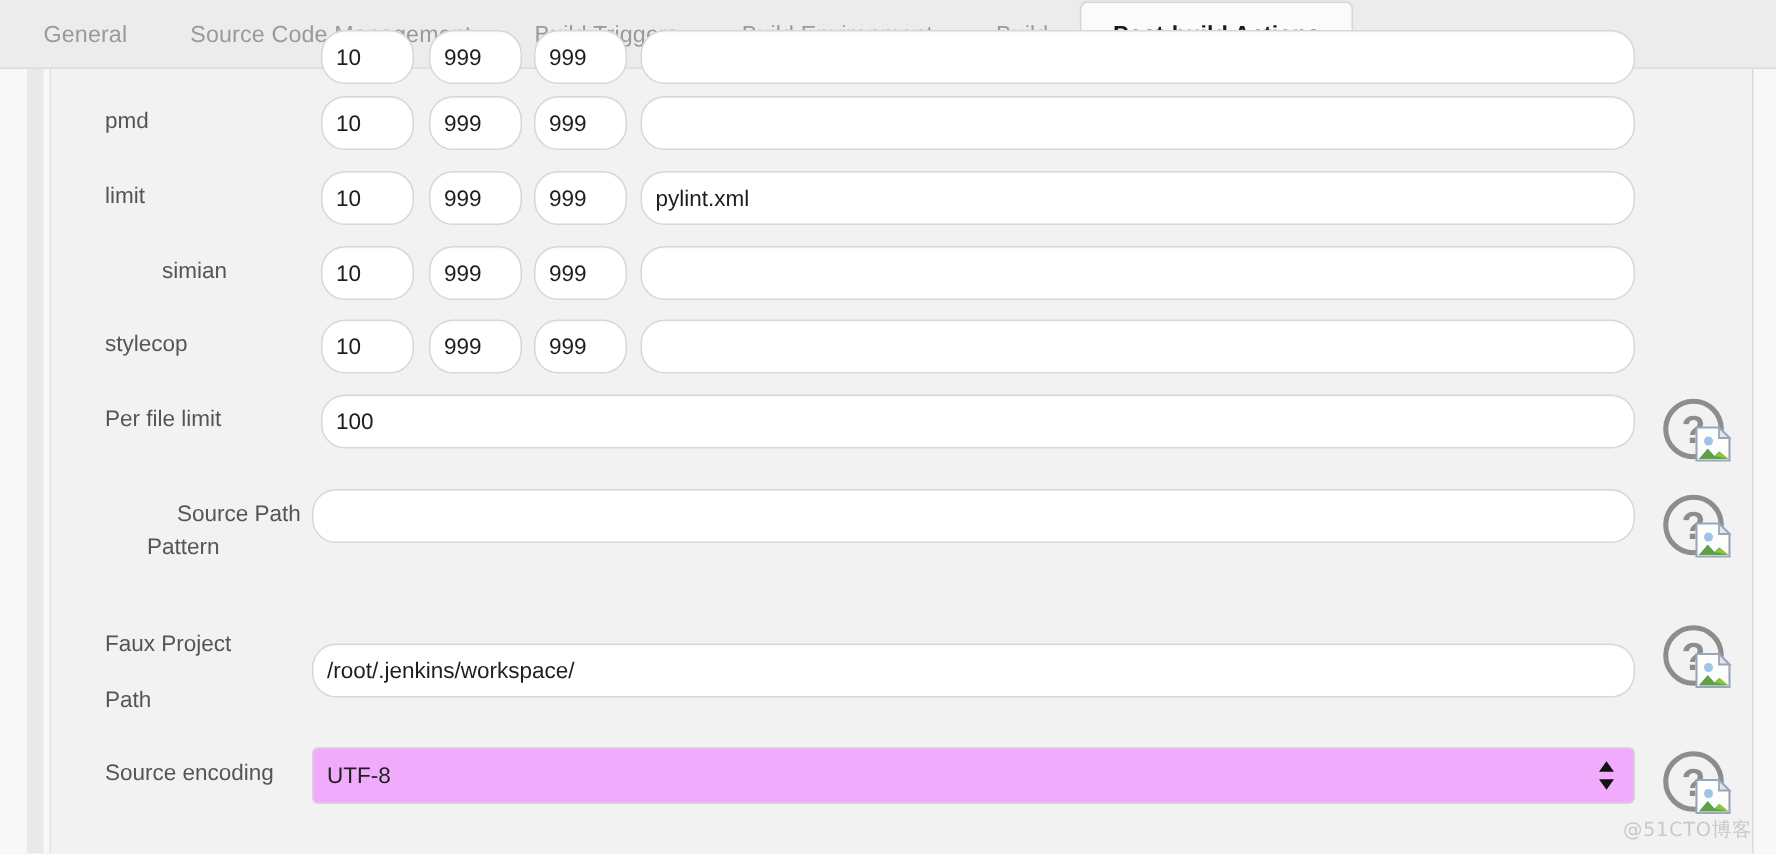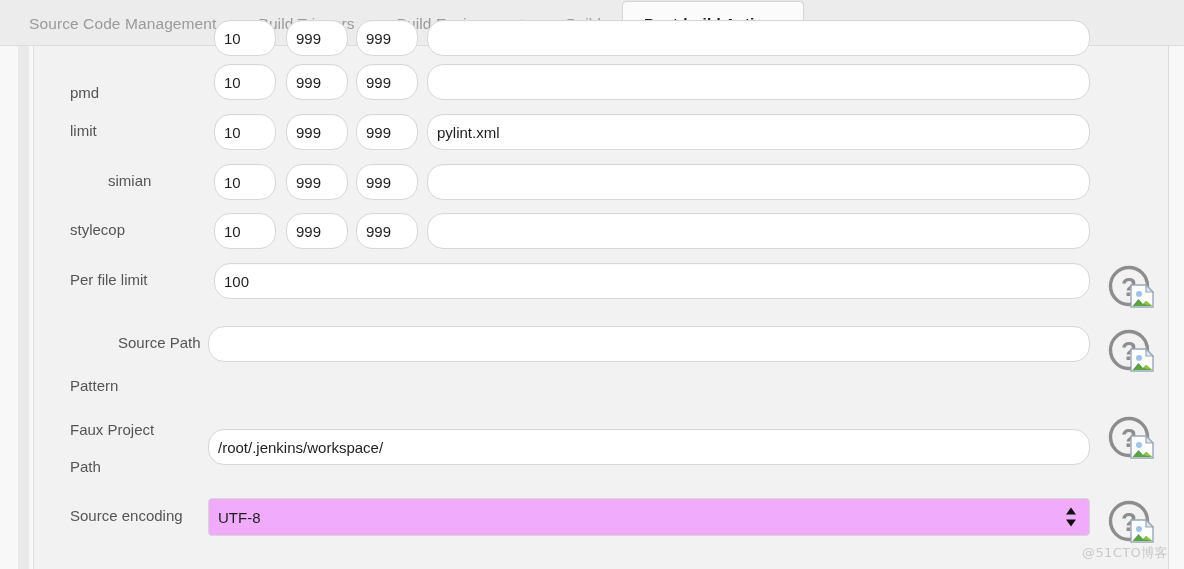--- a/index.html
+++ b/index.html
@@ -195,20 +195,21 @@
     font-family: "DejaVu Sans", sans-serif;
     letter-spacing: 0.4px;
     user-select: none;
   }
 </style>
 </head>
 <body>
 
 <div class="tabbar">
   <div class="tabbar-inner">
+    <div class="tab">General</div>
     <div class="tab">Source Code Management</div>
     <div class="tab">Build Triggers</div>
     <div class="tab">Build Environment</div>
     <div class="tab">Build</div>
     <div class="tab active">Post-build Actions</div>
   </div>
 </div>
 
 <div class="panel">
 
@@ -218,21 +219,21 @@
   <div class="form-body">
 
     <div class="row" style="top:-26px;">
       <input class="txt num" style="left: 180px; top: 0px;" value="10">
       <input class="txt num" style="left: 252px; top: 0px;" value="999">
       <input class="txt num" style="left: 322px; top: 0px;" value="999">
       <input class="txt" style="left: 393px; top: 0px; width: 663px;" value="">
     </div>
 
     <div class="row" style="top:18px;">
-      <div class="lbl" style="top:20px;">pmd</div>
+      <div class="lbl" style="top:8px;">pmd</div>
       <input class="txt num" style="left: 180px; top: 0px;" value="10">
       <input class="txt num" style="left: 252px; top: 0px;" value="999">
       <input class="txt num" style="left: 322px; top: 0px;" value="999">
       <input class="txt" style="left: 393px; top: 0px; width: 663px;" value="">
     </div>
 
     <div class="row" style="top:68px;">
       <div class="lbl" style="top:8px;">limit</div>
       <input class="txt num" style="left: 180px; top: 0px;" value="10">
       <input class="txt num" style="left: 252px; top: 0px;" value="999">
@@ -256,21 +257,21 @@
       <input class="txt" style="left: 393px; top: 0px; width: 663px;" value="">
     </div>
 
     <div class="row" style="top:217px;">
       <div class="lbl" style="top:8px;">Per file limit</div>
       <input class="txt" style="left: 180px; top: 0px; width: 876px;" value="100">
     </div>
 
     <div class="row" style="top:280px;">
       <div class="lbl" style="top:8px;margin-left:48px;">Source Path</div>
-      <div class="lbl2" style="top:51px;">Pattern</div>
+      <div class="lbl2" style="top:30px;margin-left:28px;">Pattern</div>
       <input class="txt" style="left: 174px; top: 0px; width: 882px;" value="">
     </div>
 
     <div class="row" style="top:367px;">
       <div class="lbl" style="top:8px;">Faux Project</div>
       <div class="lbl2" style="top:45px;">Path</div>
       <input class="txt" style="left: 174px; top: 16px; width: 882px;" value="/root/.jenkins/workspace/">
     </div>
 
     <div class="row" style="top:452px;">

